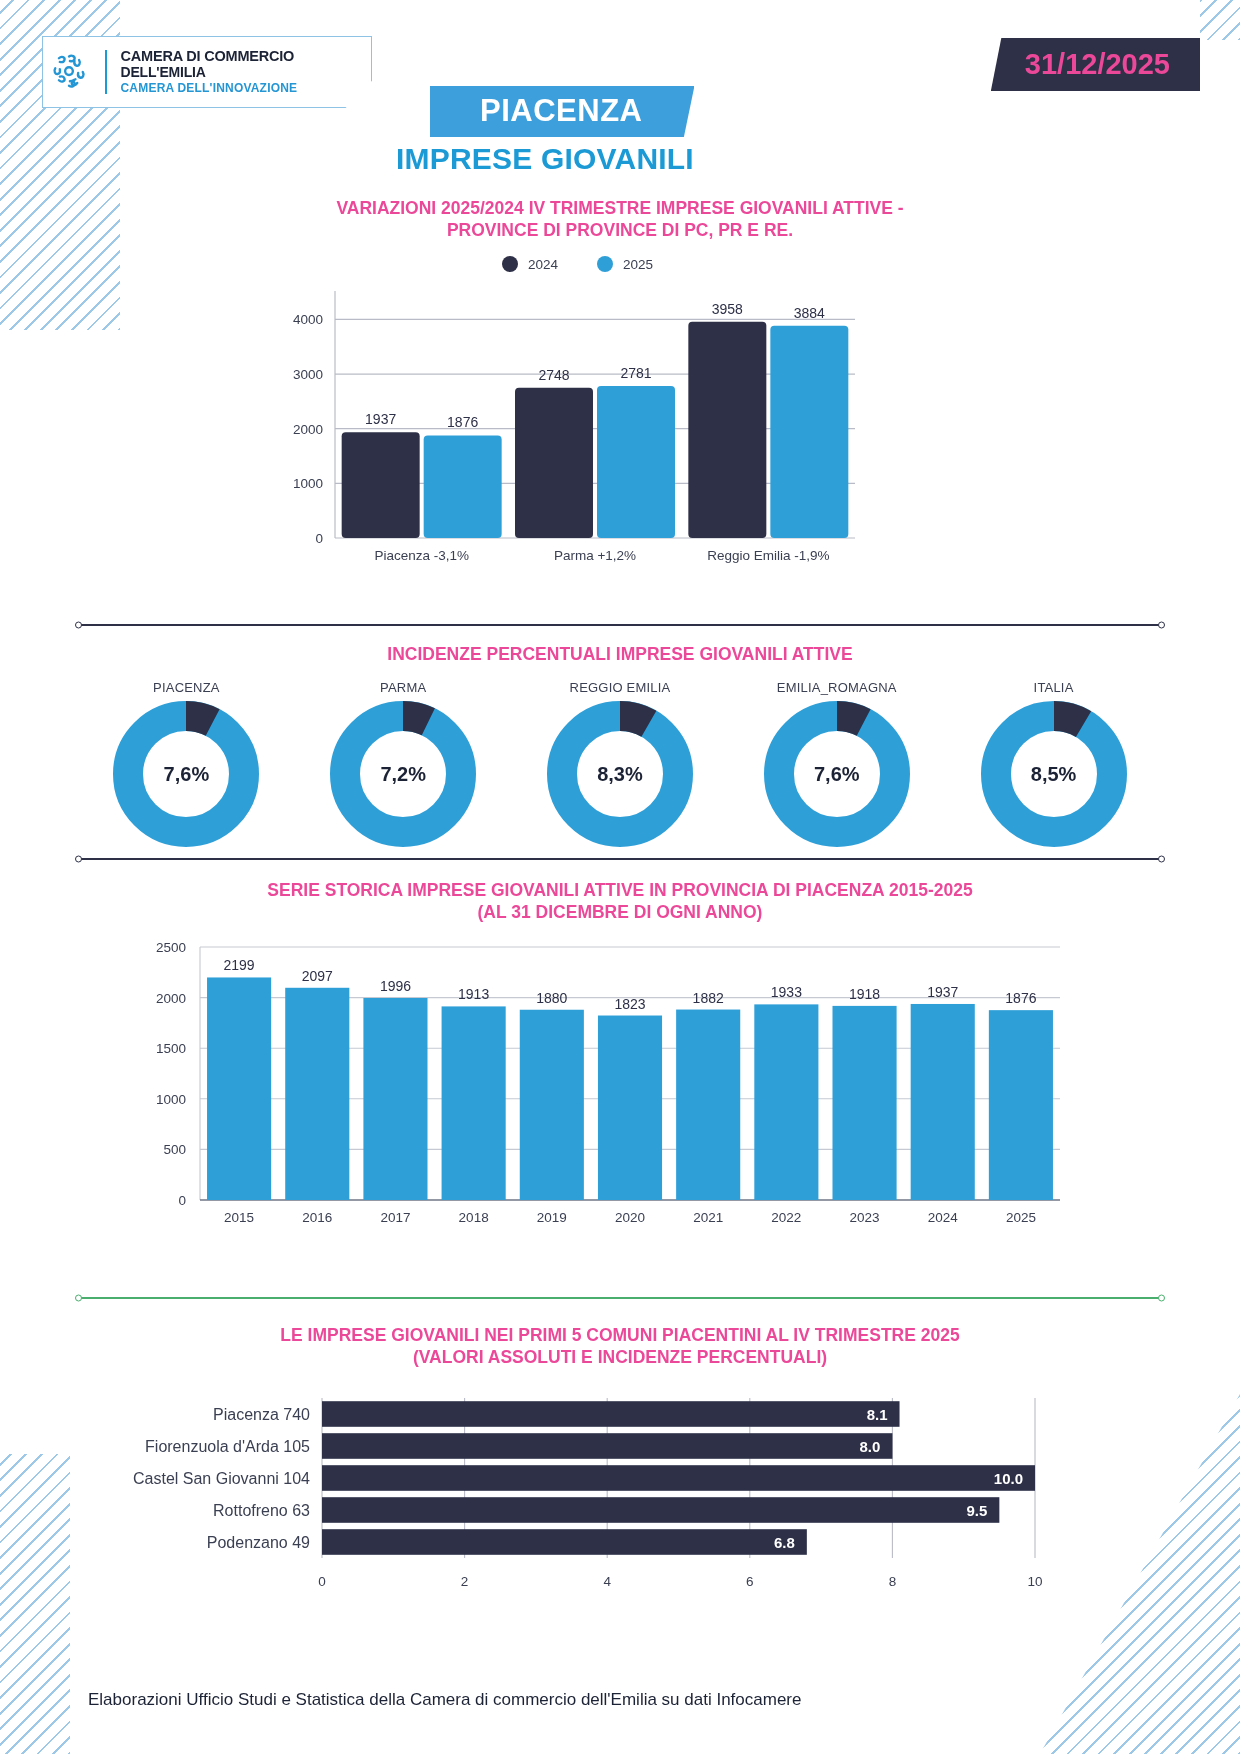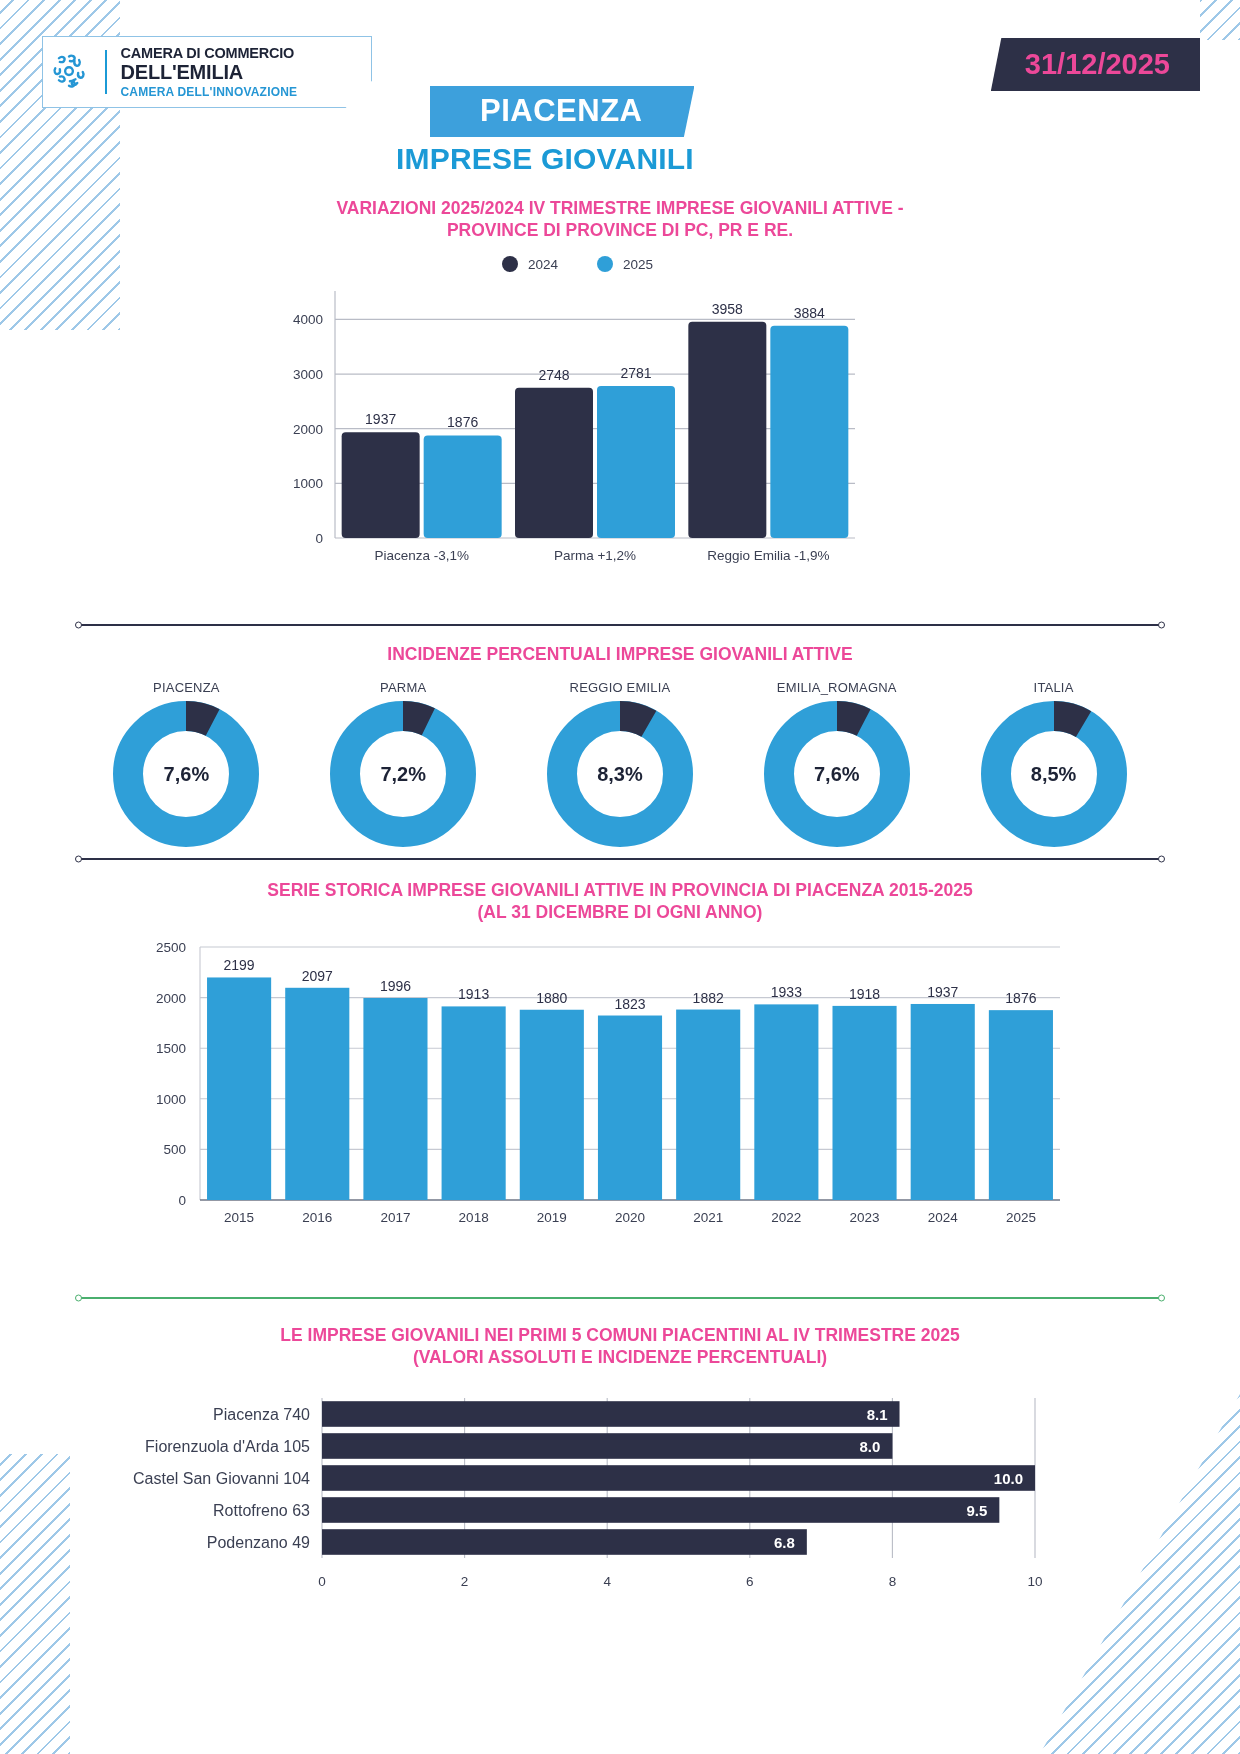--- a/index.html
+++ b/index.html
@@ -37,21 +37,21 @@
   .logo-box {
     position:absolute; left:42px; top:36px; width:330px; height:72px;
     background:#ffffff; border:1.5px solid #8fc3e6;
     clip-path: polygon(0 0, 100% 0, 100% 62%, 92% 100%, 0 100%);
     display:flex; align-items:center; padding-left:4px; gap:14px;
   }
   .logo-mark { width:44px; height:44px; flex:none; }
   .logo-div { width:1.5px; height:44px; background:#1b9ad6; }
   .logo-text { line-height:1.12; }
   .logo-l1 { font-size:14.5px; font-weight:bold; letter-spacing:-0.2px; color:#1d2336; }
-  .logo-l2 { font-size:20px; font-weight:bold; letter-spacing:-0.2px; color:#1d2336; }
+  .logo-l2 { font-size:14px; font-weight:bold; letter-spacing:-0.2px; color:#1d2336; }
   .logo-l3 { font-size:12px; font-weight:bold; letter-spacing:0.2px; color:#2596d4; margin-top:2px; }
 
   .date-badge {
     position:absolute; right:40px; top:38px;
     background:#2d3047; color:#ec4899;
     font-size:29px; font-weight:bold;
     padding:10px 30px 10px 34px;
     clip-path: polygon(5% 0, 100% 0, 100% 100%, 0 100%);
   }
 
@@ -324,13 +324,14 @@
       <text x="1023" y="94" text-anchor="end" fill="#ffffff" font-size="15" font-weight="bold">10.0</text>
       <text x="310" y="94" text-anchor="end" fill="#3a3f52" font-size="16">Castel San Giovanni 104</text>
       <rect x="322" y="107.2" width="677.35" height="25.6" fill="#2d3047"></rect>
       <text x="987.35" y="126" text-anchor="end" fill="#ffffff" font-size="15" font-weight="bold">9.5</text>
       <text x="310" y="126" text-anchor="end" fill="#3a3f52" font-size="16">Rottofreno 63</text>
       <rect x="322" y="139.2" width="484.8399999999999" height="25.6" fill="#2d3047"></rect>
       <text x="794.8399999999999" y="158" text-anchor="end" fill="#ffffff" font-size="15" font-weight="bold">6.8</text>
       <text x="310" y="158" text-anchor="end" fill="#3a3f52" font-size="16">Podenzano 49</text>
     </svg>
 
+  <div class="footer">Elaborazioni Ufficio Studi e Statistica della Camera di commercio dell'Emilia su dati Infocamere</div>
 </div>
 
 </body></html>

